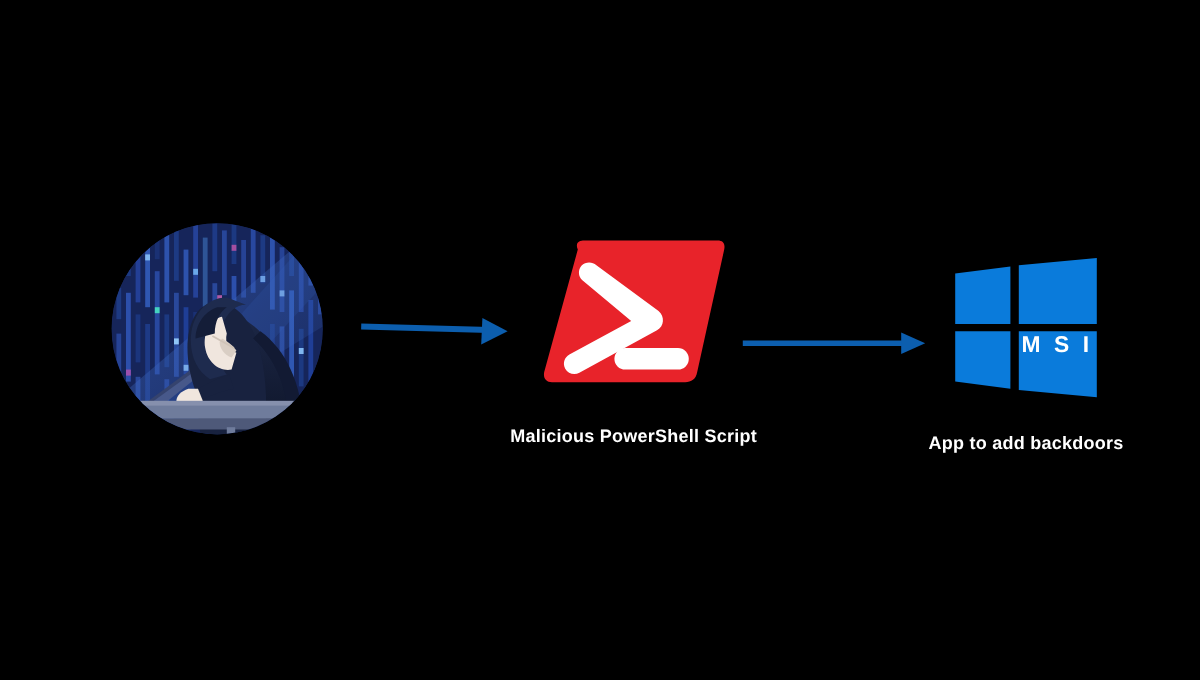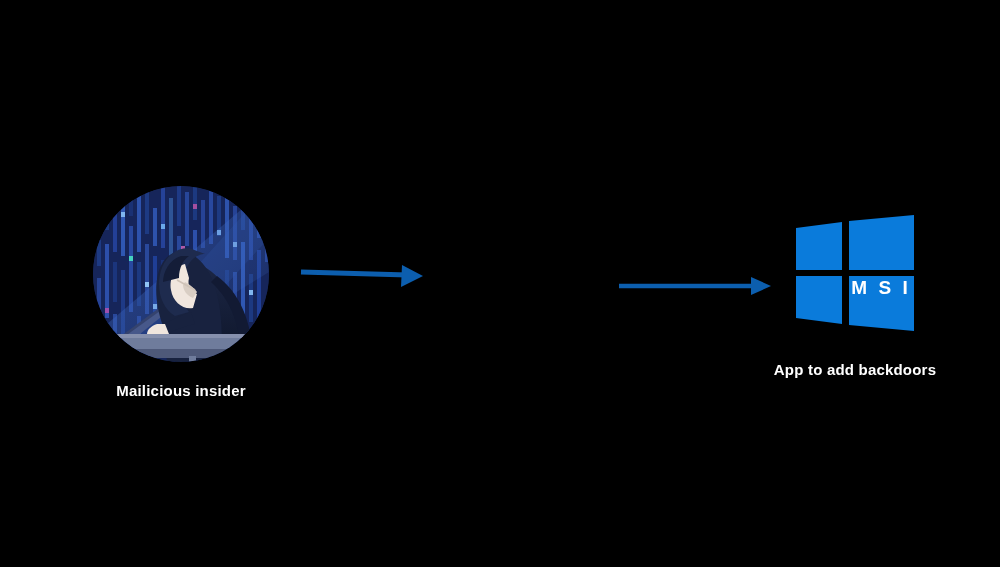--- a/index.html
+++ b/index.html
@@ -217,28 +217,38 @@
 
           <rect x="0" y="150" width="176" height="13" fill="#6f7c9c"></rect>
           <rect x="0" y="163" width="176" height="7" fill="#56618010"></rect>
           <polygon points="0,163 176,163 176,172 0,172" fill="#4e5979"></polygon>
           <rect x="0" y="148" width="176" height="4" fill="#8690ad"></rect>
 
           <rect x="96" y="170" width="7" height="30" fill="#6f7c9c"></rect>
         </g>
       </svg>
     </div>
-    <div class="node-label" id="insider-label">Mailicious insider</div>
   </div>
 
   <svg class="arrow-svg" id="arrow-1" width="125" height="30" viewBox="0 0 125 30" xmlns="http://www.w3.org/2000/svg">
     <line x1="1" y1="14" x2="108" y2="17" stroke="#0C5EAE" stroke-width="5"></line>
     <polygon points="102,7 123,18 101,29" fill="#0C5EAE"></polygon>
   </svg>
 
+  <div class="node" id="powershell-node">
+    <svg width="155" height="125" viewBox="0 0 155 125" xmlns="http://www.w3.org/2000/svg">
+
+      <path d="M31.5 8 C29 2 33 0.5 37 0.5 L148 0.5 C152.5 0.5 154.5 3 153.5 8 L131 110 C130 116 126 118.5 121 118.5 L10 118.5 C5 118.5 2.5 115 3.5 110 Z" fill="#E8232A"></path>
+
+      <path d="M34.5 21.5 C31.5 25 31.8 30.5 35.3 33.6 L76 67.5 L24.5 95.5 C20.3 97.8 18.7 103 21 107.2 C23.3 111.4 28.6 112.9 32.8 110.6 L97.5 75.3 C103.5 72 104.2 63.7 98.8 59.2 L47 21 C43.4 18 38 18 34.5 21.5 Z" fill="#FFFFFF"></path>
+
+      <rect x="62" y="90" width="62" height="18" rx="9" fill="#FFFFFF"></rect>
+    </svg>
+    <div class="node-label" id="powershell-label">Malicious PowerShell Script</div>
+  </div>
 
   <svg class="arrow-svg" id="arrow-2" width="155" height="28" viewBox="0 0 155 28" xmlns="http://www.w3.org/2000/svg">
     <line x1="1" y1="14" x2="140" y2="14" stroke="#0C5EAE" stroke-width="4.5"></line>
     <polygon points="133,5 153,14 133,23" fill="#0C5EAE"></polygon>
   </svg>
 
   <div class="node" id="windows-node">
     <svg width="130" height="120" viewBox="0 0 130 120" xmlns="http://www.w3.org/2000/svg">
 
       <polygon points="6,13 52,7 52,55 6,55" fill="#0A7BDB"></polygon>

